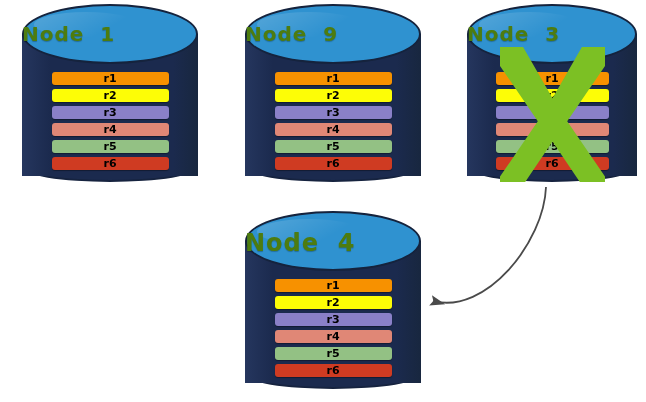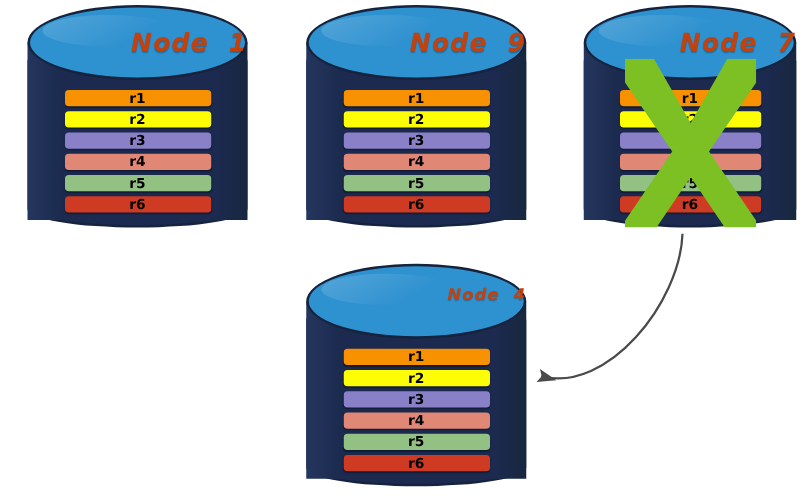--- a/index.html
+++ b/index.html
@@ -65,28 +65,27 @@
     width: 60%;
     height: 45%;
     border-radius: 50%;
     background: linear-gradient(150deg, rgba(255,255,255,0.18), rgba(255,255,255,0) 70%);
     pointer-events: none;
   }
   .node-label {
     position: absolute;
     left: 0;
     width: 100%;
-    text-align: right;
-    color: #c2410c;
+    text-align: left;
+    color: #4d7c0f;
     font-weight: bold;
     letter-spacing: 1px;
     white-space: pre;
     text-shadow: 0 1px 1px rgba(0,0,0,0.25);
     pointer-events: none;
-    font-style: italic;
   }
 
   .bars {
     position: absolute;
     left: 0;
     width: 100%;
   }
   .bar {
     position: relative;
     margin: 0 auto;
@@ -157,41 +156,41 @@
         <div class="bar" style="background: rgb(207, 59, 34); width: 117px; height: 13px; margin-bottom: 0px; font-size: 11px; color: rgb(0, 0, 0);">r6</div>
       </div>
     </div>
     <div class="node" style="left: 467px; top: 4px; width: 170px; height: 178px;">
       <div class="cyl-body" style="top: 30px; height: 148px;"></div>
       <div class="cyl-shadow-l" style="top: 30px; height: 142px;"></div>
       <div class="cyl-shadow-r" style="top: 30px; height: 142px;"></div>
       <div class="cyl-top" style="top: 0px; height: 60px;">
         <div class="cyl-top-gloss"></div>
       </div>
-      <div class="node-label" style="top: 18px; font-size: 20px;">Node  7</div>
+      <div class="node-label" style="top: 18px; font-size: 20px;">Node  3</div>
       <div class="bars" style="top: 68px;">
         <div class="bar" style="background: rgb(247, 145, 0); width: 113px; height: 13px; margin-bottom: 4px; font-size: 11px; color: rgb(0, 0, 0);">r1</div>
         <div class="bar" style="background: rgb(253, 253, 6); width: 113px; height: 13px; margin-bottom: 4px; font-size: 11px; color: rgb(0, 0, 0);">r2</div>
         <div class="bar" style="background: rgb(138, 128, 200); width: 113px; height: 13px; margin-bottom: 4px; font-size: 11px; color: rgb(0, 0, 0);">r3</div>
         <div class="bar" style="background: rgb(224, 135, 118); width: 113px; height: 13px; margin-bottom: 4px; font-size: 11px; color: rgb(0, 0, 0);">r4</div>
         <div class="bar" style="background: rgb(147, 193, 132); width: 113px; height: 13px; margin-bottom: 4px; font-size: 11px; color: rgb(0, 0, 0);">r5</div>
         <div class="bar" style="background: rgb(207, 59, 34); width: 113px; height: 13px; margin-bottom: 0px; font-size: 11px; color: rgb(0, 0, 0);">r6</div>
       </div>
       <svg class="x-mark" viewBox="0 0 100 100" preserveAspectRatio="none" style="left: 33px; top: 43px; width: 105px; height: 135px;">
         <path d="M0,0 L22,0 L50,38 L78,0 L100,0 L100,14 L64,55 L100,96 L100,100 L76,100 L50,70 L24,100 L0,100 L0,96 L36,55 L0,14 Z" fill="#7cc024"></path>
       </svg>
     </div>
     <div class="node" style="left: 245px; top: 211px; width: 176px; height: 178px;">
       <div class="cyl-body" style="top: 30px; height: 148px;"></div>
       <div class="cyl-shadow-l" style="top: 30px; height: 142px;"></div>
       <div class="cyl-shadow-r" style="top: 30px; height: 142px;"></div>
       <div class="cyl-top" style="top: 0px; height: 60px;">
         <div class="cyl-top-gloss"></div>
       </div>
-      <div class="node-label" style="top: 18px; font-size: 13px;">Node  4</div>
+      <div class="node-label" style="top: 18px; font-size: 24px;">Node  4</div>
       <div class="bars" style="top: 68px;">
         <div class="bar" style="background: rgb(247, 145, 0); width: 117px; height: 13px; margin-bottom: 4px; font-size: 11px; color: rgb(0, 0, 0);">r1</div>
         <div class="bar" style="background: rgb(253, 253, 6); width: 117px; height: 13px; margin-bottom: 4px; font-size: 11px; color: rgb(0, 0, 0);">r2</div>
         <div class="bar" style="background: rgb(138, 128, 200); width: 117px; height: 13px; margin-bottom: 4px; font-size: 11px; color: rgb(0, 0, 0);">r3</div>
         <div class="bar" style="background: rgb(224, 135, 118); width: 117px; height: 13px; margin-bottom: 4px; font-size: 11px; color: rgb(0, 0, 0);">r4</div>
         <div class="bar" style="background: rgb(147, 193, 132); width: 117px; height: 13px; margin-bottom: 4px; font-size: 11px; color: rgb(0, 0, 0);">r5</div>
         <div class="bar" style="background: rgb(207, 59, 34); width: 117px; height: 13px; margin-bottom: 0px; font-size: 11px; color: rgb(0, 0, 0);">r6</div>
       </div>
     </div>
   </div>

